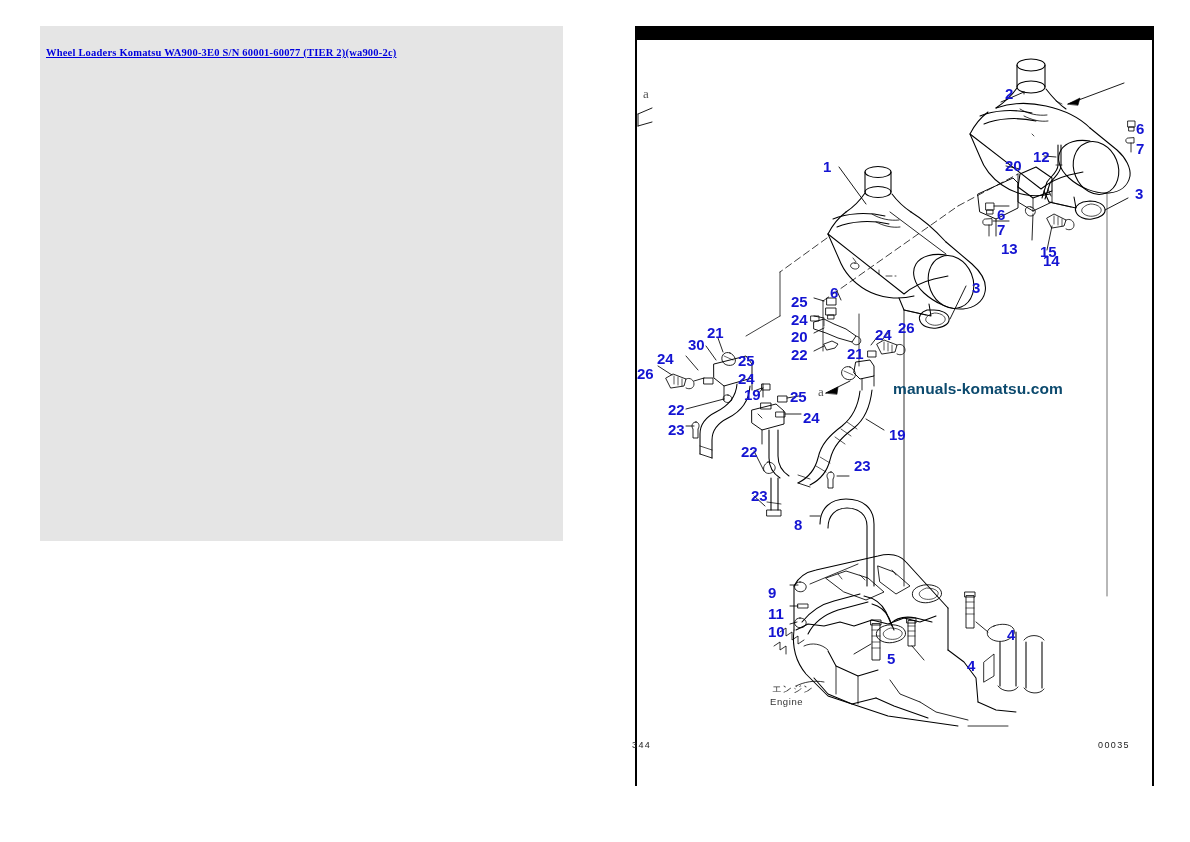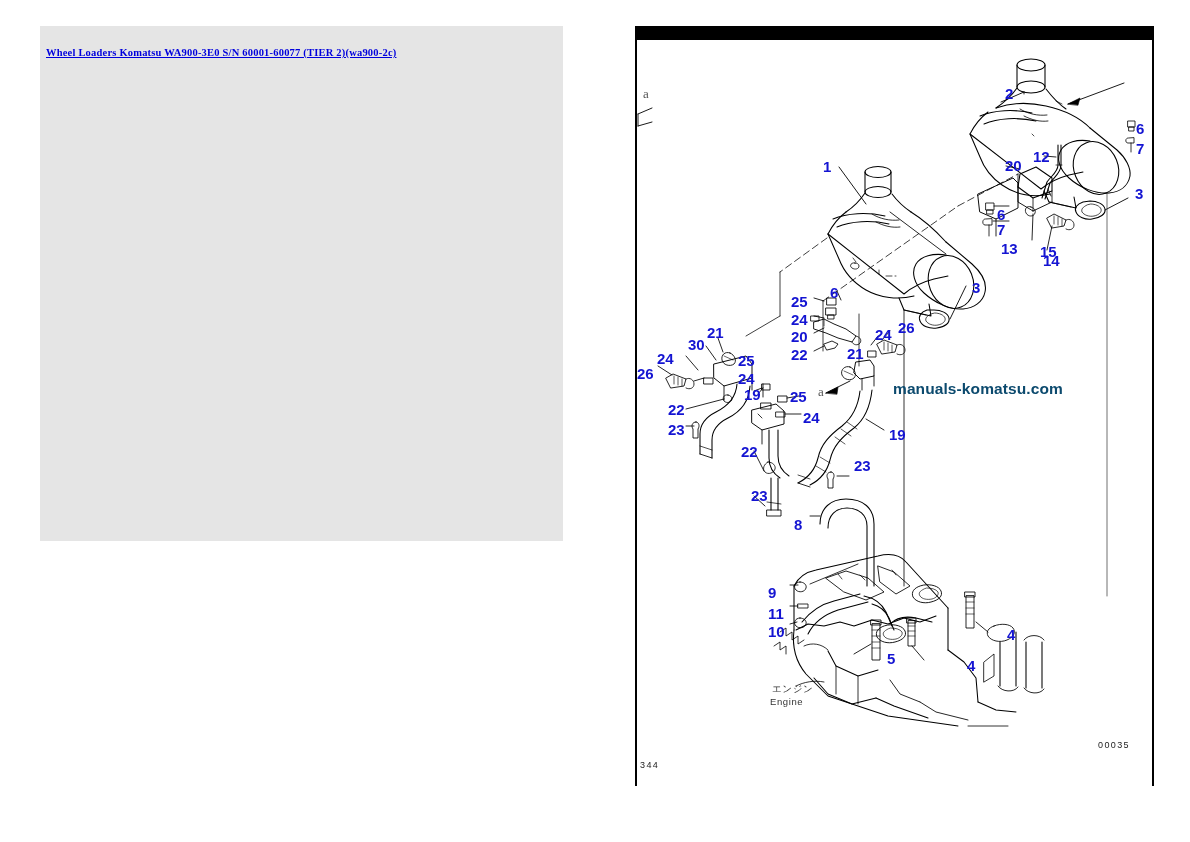--- a/index.html
+++ b/index.html
@@ -90,21 +90,21 @@
     user-select: none;
   }
 
   .corner-label {
     position: absolute;
     color: #222222;
     font-family: "Liberation Sans", sans-serif;
     font-size: 9px;
     letter-spacing: 1.4px;
   }
-  #page-number-left { left: 12px; top: 714px; margin-top: 20px; }
+  #page-number-left { left: 4px; top: 714px; }
   #page-number-right { left: 470px; top: 714px; }
 
   .section-mark {
     position: absolute;
     color: #555555;
     font-family: "Liberation Serif", serif;
     font-size: 13px;
   }
 
   #watermark {

